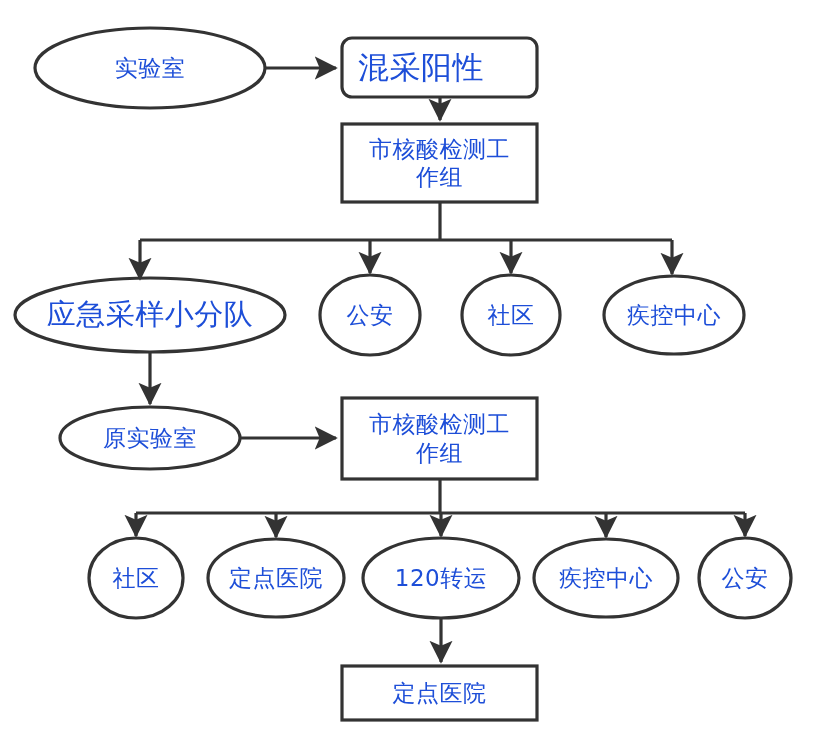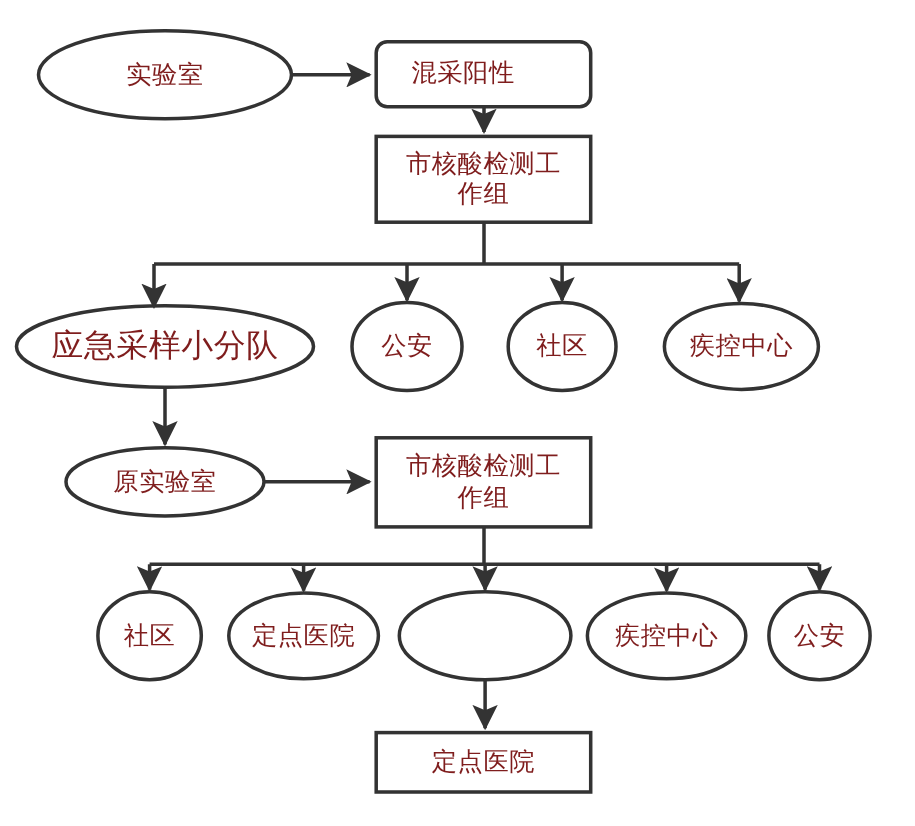--- a/index.html
+++ b/index.html
@@ -23,21 +23,21 @@
     left: 0;
     width: 832px;
     height: 751px;
   }
   .node-label {
     position: absolute;
     display: flex;
     align-items: center;
     justify-content: center;
     text-align: center;
-    color: #7f1d1d;
+    color: #1d4ed8;
     font-size: 22px;
     line-height: 1.22;
     letter-spacing: 0.5px;
     white-space: pre-line;
     pointer-events: none;
     font-family: "DejaVu Sans", "Liberation Sans", sans-serif;
   }
 </style>
 </head>
 <body>
@@ -98,21 +98,21 @@
       <path d="M 441 513 L 441 536" marker-end="url(#arrow)"></path>
       <path d="M 606 513 L 606 537" marker-end="url(#arrow)"></path>
       <path d="M 745 513 L 745 536" marker-end="url(#arrow)"></path>
 
       <path d="M 441 618 L 441 662" marker-end="url(#arrow)"></path>
     </g>
   </svg>
 
   <div class="node-label" style="left:35px;  top:28px;  width:230px; height:80px; font-size:23px;">实验室</div>
 
-  <div class="node-label" style="left:342px; top:38px;  width:158px; height:59px; font-size:23px;border-radius:17px;">混采阳性</div>
+  <div class="node-label" style="left:342px; top:38px;  width:158px; height:59px; font-size:31px;border-radius:17px;">混采阳性</div>
 
   <div class="node-label" style="left:346px; top:124px; width:187px; height:78px; font-size:23px;">市核酸检测工
 作组</div>
 
   <div class="node-label" style="left:15px;  top:278px; width:270px; height:74px; font-size:29px;">应急采样小分队</div>
 
   <div class="node-label" style="left:320px; top:275px; width:100px; height:80px; font-size:23px;">公安</div>
 
   <div class="node-label" style="left:462px; top:275px; width:98px;  height:80px; font-size:23px;">社区</div>
 
@@ -120,20 +120,21 @@
 
   <div class="node-label" style="left:60px;  top:407px; width:180px; height:62px; font-size:23px;">原实验室</div>
 
   <div class="node-label" style="left:346px; top:398px; width:187px; height:81px; font-size:23px;">市核酸检测工
 作组</div>
 
   <div class="node-label" style="left:89px;  top:538px; width:94px;  height:80px; font-size:23px;">社区</div>
 
   <div class="node-label" style="left:208px; top:539px; width:136px; height:78px; font-size:23px;">定点医院</div>
 
+  <div class="node-label" style="left:363px; top:538px; width:156px; height:80px; font-size:23px;">120转运</div>
 
   <div class="node-label" style="left:534px; top:539px; width:144px; height:78px; font-size:23px;">疾控中心</div>
 
   <div class="node-label" style="left:699px; top:538px; width:92px;  height:80px; font-size:23px;">公安</div>
 
   <div class="node-label" style="left:342px; top:666px; width:195px; height:54px; font-size:23px;">定点医院</div>
 
 </div>
 
 </body></html>

